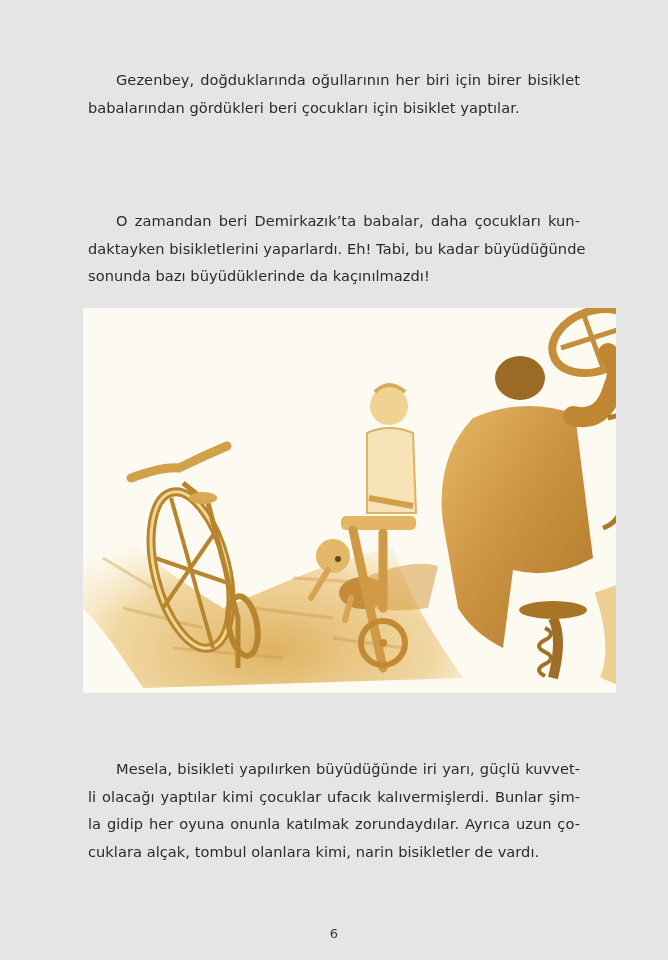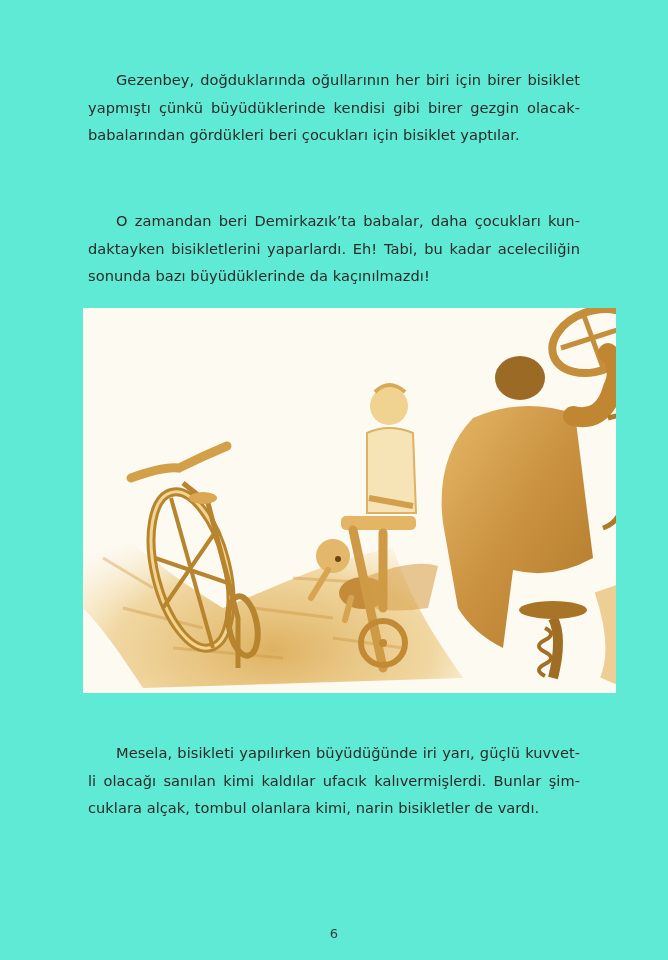--- a/index.html
+++ b/index.html
@@ -1,33 +1,33 @@
 <!DOCTYPE html>
 <html><head>
   <meta charset="utf-8">
   <style>
     html, body { margin: 0; padding: 0; background: #ffffff; }
     body { width: 668px; height: 960px; position: relative; overflow: hidden; }
-    .page { position: absolute; inset: 0; background: #5eead4; }
+    .page { position: absolute; inset: 0; background: #e5e5e5; }
     .para {
       position: absolute;
       left: 88px;
       width: 492px;
       font-family: "DejaVu Sans", sans-serif;
       font-size: 14.6px;
       line-height: 27.6px;
       color: #2b2a29;
       letter-spacing: 0.05px;
     }
     .line { display: block; white-space: nowrap; text-align: justify; text-align-last: justify; }
     .line.last { text-align-last: left; }
     .line.indent { padding-left: 28px; }
     .p1 { top: 66px; }
     .p2 { top: 207px; }
-    .p3 { top: 739px; }
+    .p3 { top: 755px; }
     .illustration {
       position: absolute;
       left: 83px; top: 308px;
       width: 533px; height: 385px;
       background: #fdfaf2;
     }
     .illustration svg { display: block; width: 100%; height: 100%; }
     .page-number {
       position: absolute;
       left: 0; right: 0; top: 926px;
@@ -37,27 +37,26 @@
       color: #3a3a3a;
     }
   </style>
 </head>
 <body>
 
 <div class="page">
 
   <div class="para p1">
     <span class="line indent">Gezenbey, doğduklarında oğullarının her biri için birer bisiklet</span>
-    <span class="line">yapmıştı çünkü büyüdüklerinde kendisi gibi birer gezgin olacak-</span>
     <span class="line last">babalarından gördükleri beri çocukları için bisiklet yaptılar.</span>
   </div>
 
   <div class="para p2">
     <span class="line indent">O zamandan beri Demirkazık’ta babalar, daha çocukları kun-</span>
-    <span class="line">daktayken bisikletlerini yaparlardı. Eh! Tabi, bu kadar aceleciliğin</span>
+    <span class="line">daktayken bisikletlerini yaparlardı. Eh! Tabi, bu kadar büyüdüğünde</span>
     <span class="line last">sonunda bazı büyüdüklerinde da kaçınılmazdı!</span>
   </div>
 
   <div class="illustration">
     <svg viewBox="0 0 533 385" xmlns="http://www.w3.org/2000/svg">
       <defs>
         <radialGradient id="ground" cx="50%" cy="80%" r="70%">
           <stop offset="0%" stop-color="#d9a548" stop-opacity="0.85"></stop>
           <stop offset="60%" stop-color="#e8bf6b" stop-opacity="0.6"></stop>
           <stop offset="100%" stop-color="#f6e2b5" stop-opacity="0"></stop>
@@ -119,18 +118,19 @@
         <path d="M470 310 Q480 330 470 370" stroke="#9f6d24" stroke-width="10" fill="none"></path>
         <path d="M462 320 q12 6 0 12 q-12 6 0 12 q12 6 0 12 q-12 6 0 12" stroke="#a26f25" stroke-width="4" fill="none"></path>
         <ellipse cx="470" cy="302" rx="34" ry="9" fill="#a87527"></ellipse>
         <path d="M525 280 Q545 340 530 375" stroke="#e5bb6c" stroke-width="28" fill="none" opacity="0.7"></path>
       </g>
     </svg>
   </div>
 
   <div class="para p3">
     <span class="line indent">Mesela, bisikleti yapılırken büyüdüğünde iri yarı, güçlü kuvvet-</span>
-    <span class="line">li olacağı sanılan kimi kaldılar ufacık kalıvermişlerdi. Bunlar şim-</span>
+    <span class="line">li olacağı yaptılar kimi çocuklar ufacık kalıvermişlerdi. Bunlar şim-</span>
+    <span class="line">la gidip her oyuna onunla katılmak zorundaydılar. Ayrıca uzun ço-</span>
     <span class="line last">cuklara alçak, tombul olanlara kimi, narin bisikletler de vardı.</span>
   </div>
 
   <div class="page-number">6</div>
 </div>
 
 </body></html>

